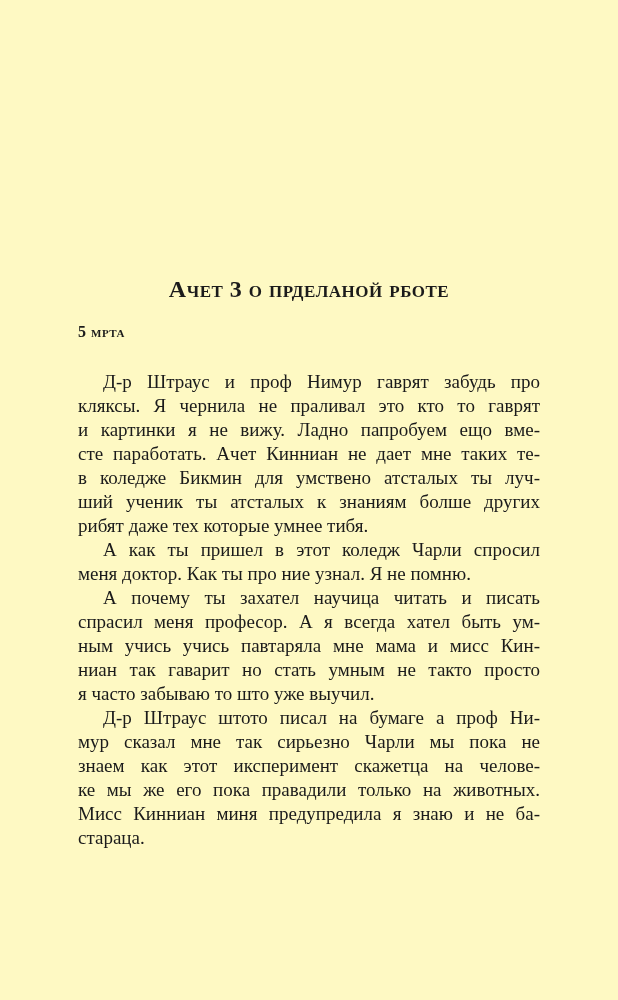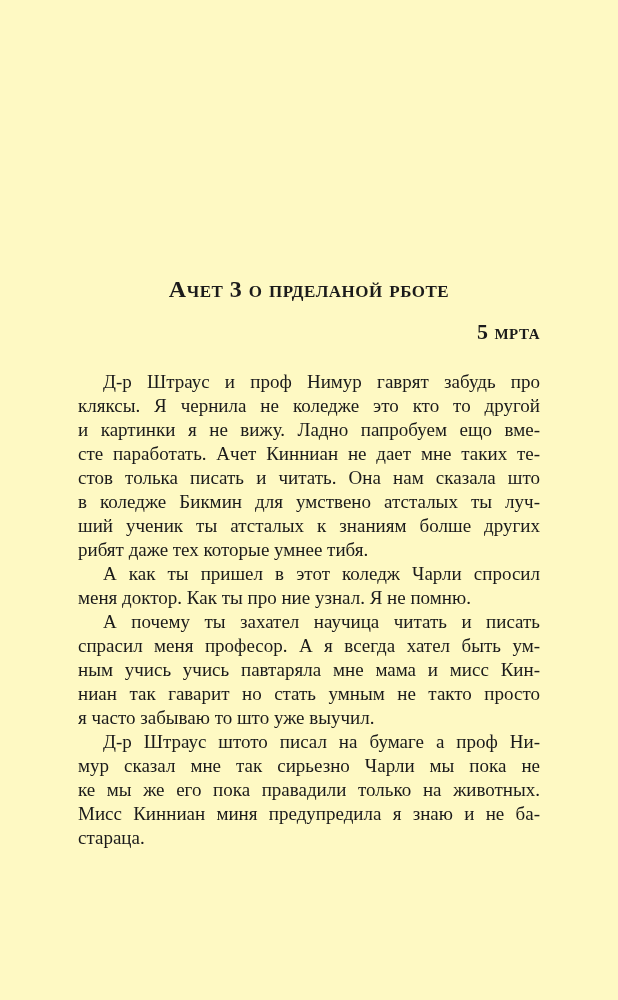--- a/index.html
+++ b/index.html
@@ -21,25 +21,25 @@
   .title {
     font-size: 24px;
     line-height: 26px;
     font-weight: bold;
     font-variant: small-caps;
     text-align: center;
     letter-spacing: 0.5px;
     margin: 0;
   }
   .subtitle {
-    font-size: 22px;
+    font-size: 16px;
     line-height: 24px;
     font-weight: bold;
     font-variant: small-caps;
-    text-align: right;
+    text-align: left;
     letter-spacing: 0.5px;
     margin: 18px 0 0 0;
   }
   .text-block {
     margin-top: 26px;
     font-size: 19px;
     line-height: 24px;
   }
   .para {
     margin: 0;
@@ -61,40 +61,40 @@
 </style>
 </head>
 <body>
 
 <div class="page">
   <h1 class="title">Ачет 3 о прделаной рботе</h1>
   <div class="subtitle">5 мрта</div>
   <div class="text-block">
       <p class="para">
         <span class="line first">Д-р Штраус и проф Нимур гаврят забудь про</span>
-        <span class="line">кляксы. Я чернила не коледже это кто то другой</span>
+        <span class="line">кляксы. Я чернила не праливал это кто то гаврят</span>
         <span class="line">и картинки я не вижу. Ладно папробуем ещо вме-</span>
         <span class="line">сте паработать. Ачет Кинниан не дает мне таких те-</span>
-        <span class="line">стов толька писать и читать. Она нам сказала што</span>
         <span class="line">в коледже Бикмин для умствено атсталых ты луч-</span>
         <span class="line">ший ученик ты атсталых к знаниям болше других</span>
         <span class="line last">рибят даже тех которые умнее тибя.</span>
       </p>
       <p class="para">
         <span class="line first">А как ты пришел в этот коледж Чарли спросил</span>
         <span class="line last">меня доктор. Как ты про ние узнал. Я не помню.</span>
       </p>
       <p class="para">
         <span class="line first">А почему ты захател научица читать и писать</span>
         <span class="line">спрасил меня професор. А я всегда хател быть ум-</span>
         <span class="line">ным учись учись павтаряла мне мама и мисс Кин-</span>
         <span class="line">ниан так гаварит но стать умным не такто просто</span>
         <span class="line last">я часто забываю то што уже выучил.</span>
       </p>
       <p class="para">
         <span class="line first">Д-р Штраус штото писал на бумаге а проф Ни-</span>
         <span class="line">мур сказал мне так сирьезно Чарли мы пока не</span>
+        <span class="line">знаем как этот иксперимент скажетца на челове-</span>
         <span class="line">ке мы же его пока правадили только на животных.</span>
         <span class="line">Мисс Кинниан миня предупредила я знаю и не ба-</span>
         <span class="line last">стараца.</span>
       </p>
     </div>
 </div>
 
 </body></html>

